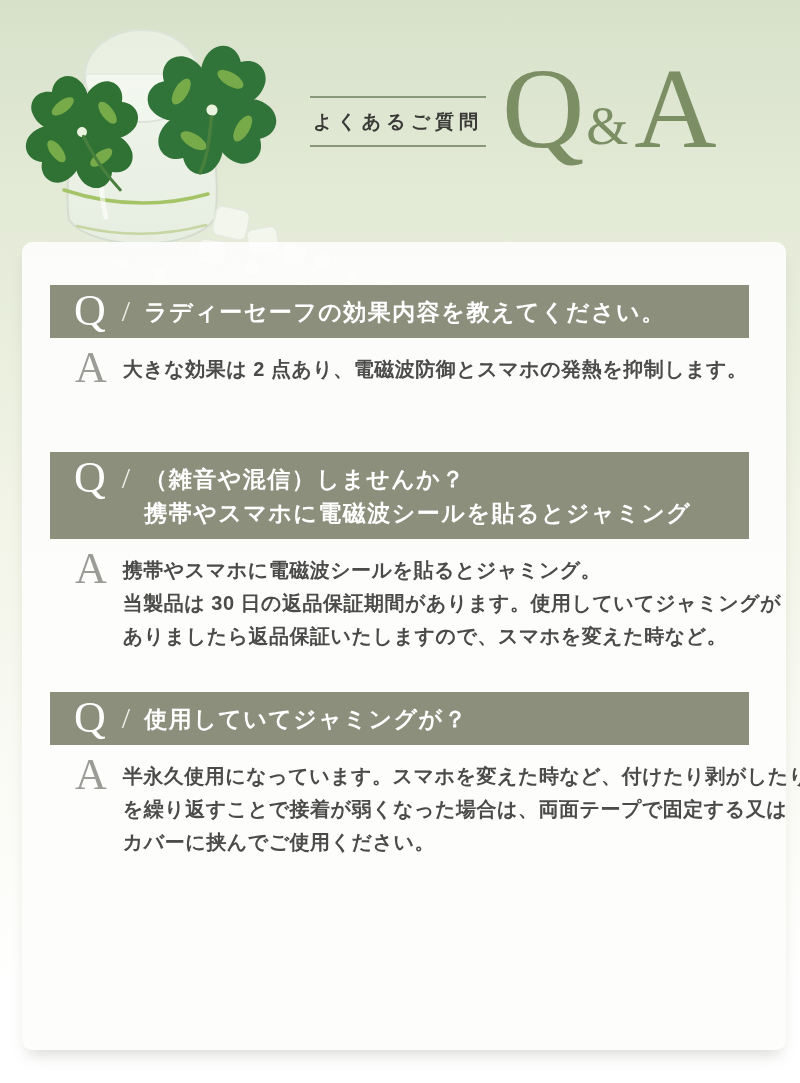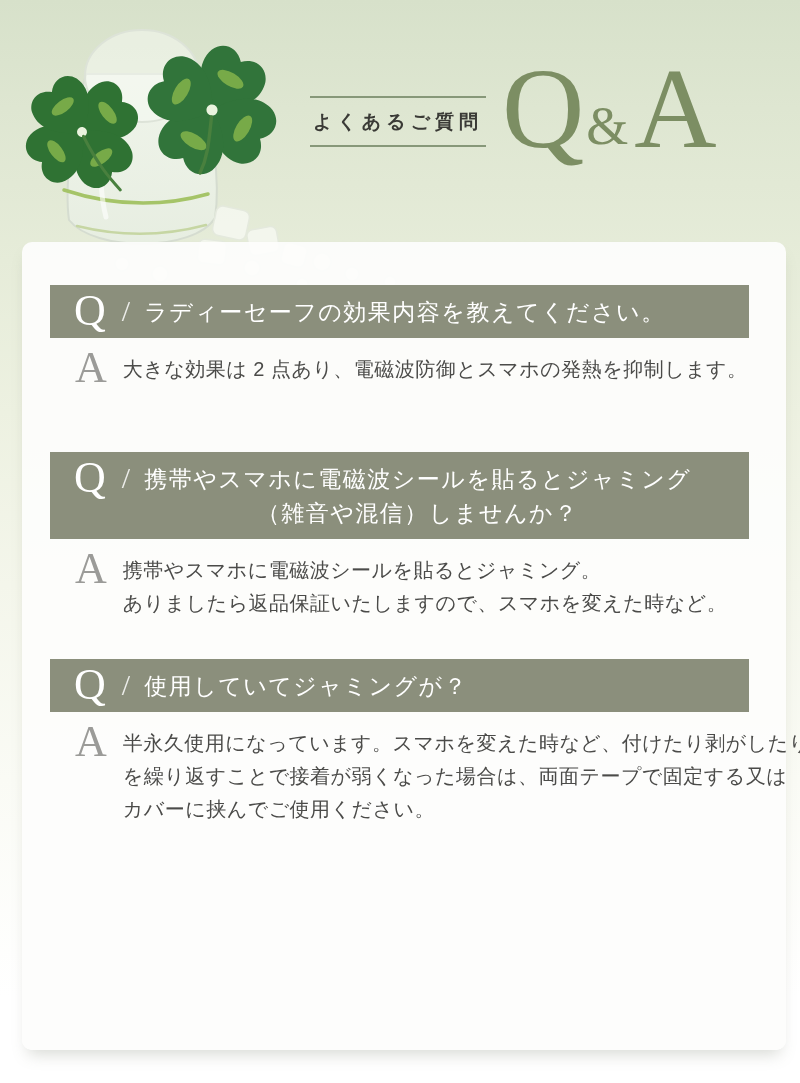--- a/index.html
+++ b/index.html
@@ -41,29 +41,29 @@
   }
   .q-letter{
     font-family:"Liberation Serif",serif;font-size:44px;line-height:34px;
     color:#ffffff;flex:0 0 auto;
   }
   .q-slash{
     font-family:"Liberation Serif",serif;font-size:30px;line-height:34px;
     color:rgba(255,255,255,0.85);margin:0 14px 0 16px;flex:0 0 auto;
   }
   .q-text{
-    font-size:23px;font-weight:400;letter-spacing:1.5px;line-height:34px;
-    color:#ffffff;padding-top:1px;text-align:center;
+    font-size:23px;font-weight:700;letter-spacing:1.5px;line-height:34px;
+    color:#ffffff;padding-top:1px;
   }
   .a-row{display:flex;align-items:flex-start;margin:13px 20px 0 53px;}
   .a-letter{
     font-family:"Liberation Serif",serif;font-size:44px;line-height:33px;
     color:#9b9b98;flex:0 0 auto;margin-right:16px;
   }
-  .a-text{font-size:20px;line-height:33px;letter-spacing:0.5px;color:#4b4b49;padding-top:2px;}
+  .a-text{font-size:20px;line-height:33px;letter-spacing:0.5px;color:#4b4b49;padding-top:2px;font-weight:bold;}
   .line{display:block;white-space:nowrap;}
 </style>
 </head>
 <body>
 
 <div class="page">
 
   <div class="header">
 
     <svg class="clover-art" width="430" height="300" viewBox="0 0 430 300" aria-hidden="true">
@@ -156,28 +156,29 @@
               <span class="line">大きな効果は 2 点あり、電磁波防御とスマホの発熱を抑制します。</span>
             </div>
     </div>
   </section>
 
   <section class="faq-item">
     <div class="q-bar">
       <span class="q-letter">Q</span>
       <span class="q-slash">/</span>
       <div class="q-text">
+              <span class="line">（雑音や混信）しませんか？</span>
               <span class="line">携帯やスマホに電磁波シールを貼るとジャミング</span>
-              <span class="line">（雑音や混信）しませんか？</span>
             </div>
     </div>
     <div class="a-row">
       <span class="a-letter">A</span>
       <div class="a-text">
               <span class="line">携帯やスマホに電磁波シールを貼るとジャミング。</span>
+              <span class="line">当製品は 30 日の返品保証期間があります。使用していてジャミングが</span>
               <span class="line">ありましたら返品保証いたしますので、スマホを変えた時など。</span>
             </div>
     </div>
   </section>
 
   <section class="faq-item">
     <div class="q-bar">
       <span class="q-letter">Q</span>
       <span class="q-slash">/</span>
       <div class="q-text">

